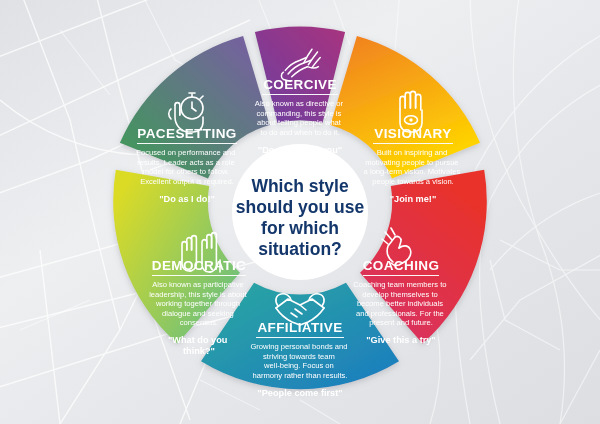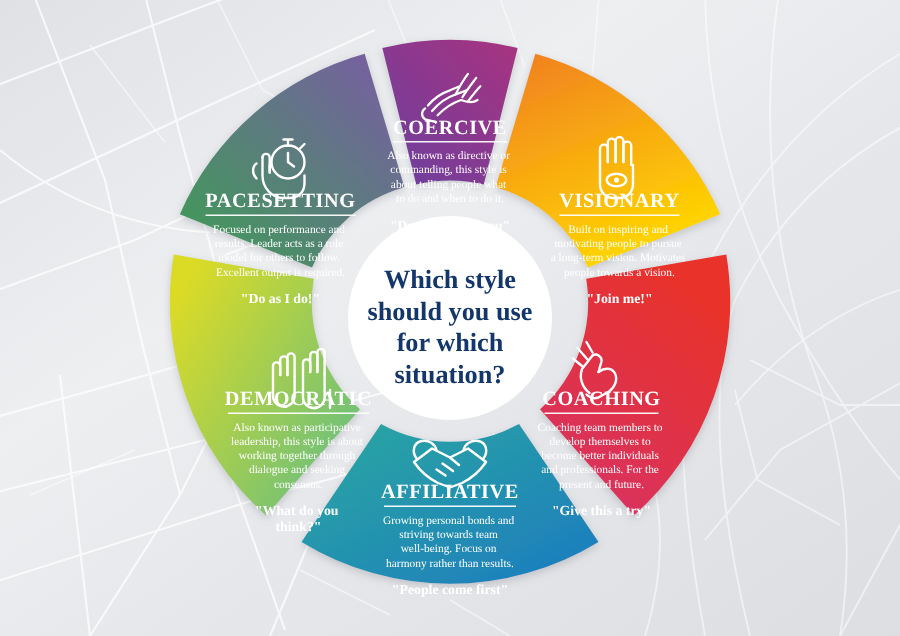--- a/index.html
+++ b/index.html
@@ -1,21 +1,21 @@
 <!DOCTYPE html>
 <html><head>
 <meta charset="utf-8">
 <style>
   html,body{margin:0;padding:0;}
   body{
     width:600px;height:424px;overflow:hidden;
     font-family:"Liberation Sans", sans-serif;
     position:relative;background:#e9eaec;
   }
-  #stage{position:absolute;inset:0;width:600px;height:424px;font-family:Liberation Serif, serif;}
+  #stage{position:absolute;inset:0;width:600px;height:424px;}
   .bg{position:absolute;inset:0;}
   .wheel-wrap{position:absolute;left:0;top:0;width:600px;height:424px;}
   svg{display:block;}
   .seg-title{
     font-weight:bold;fill:#ffffff;text-anchor:middle;
     letter-spacing:0.4px;
   }
   .seg-desc{fill:#ffffff;text-anchor:middle;}
   .seg-quote{fill:#ffffff;text-anchor:middle;font-weight:bold;}
   .center-line{

